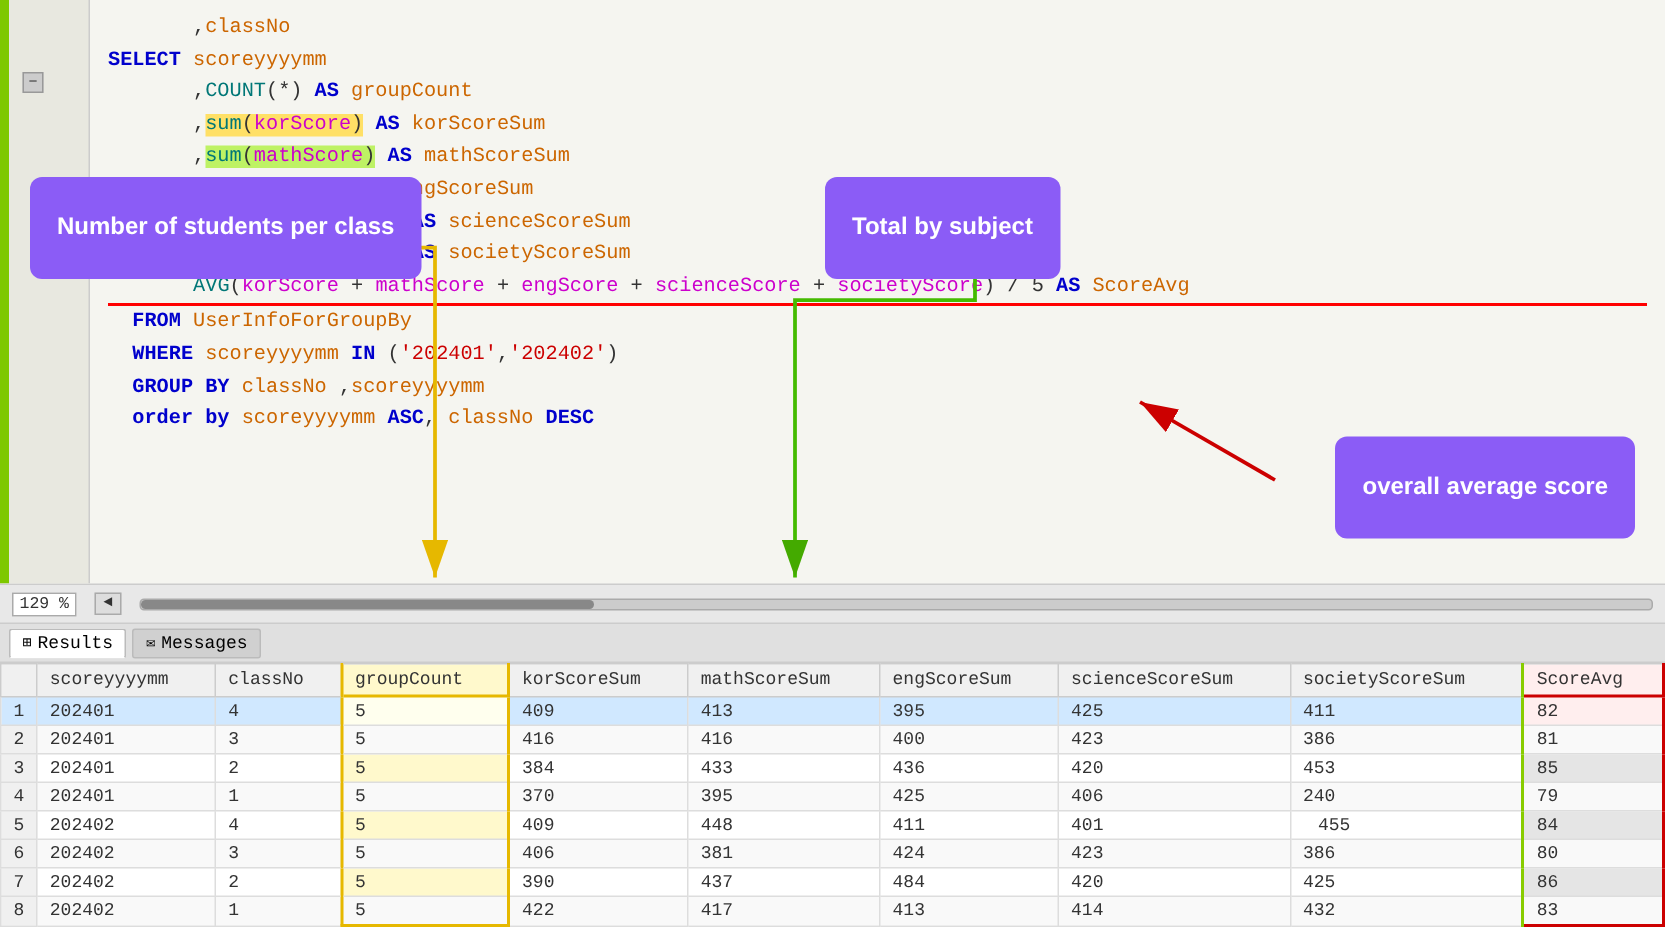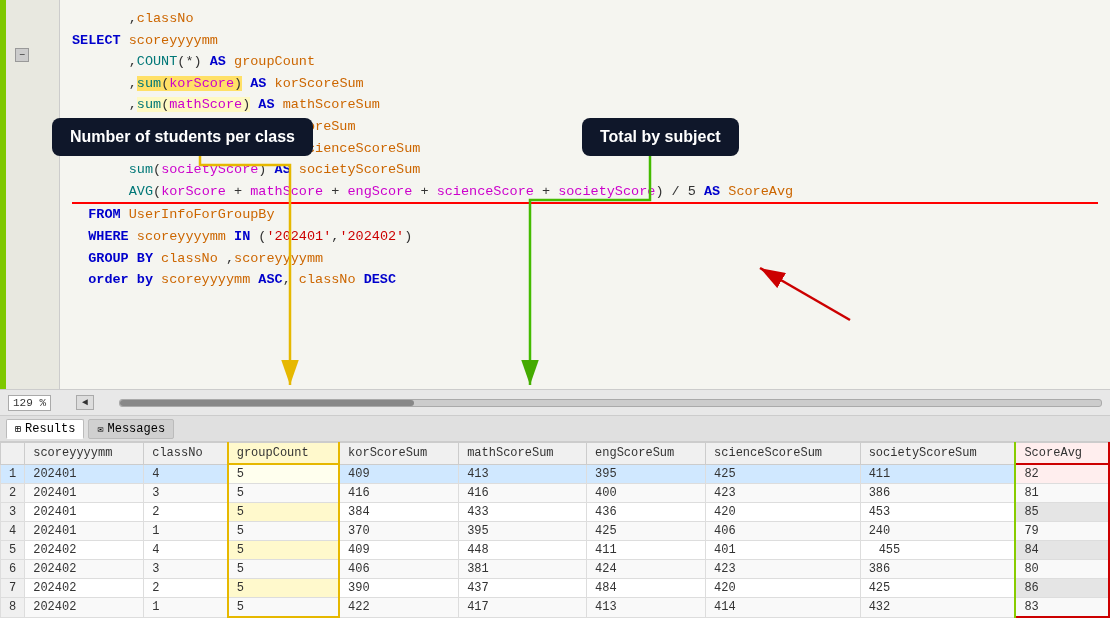--- a/index.html
+++ b/index.html
@@ -67,33 +67,33 @@
       font-size: 13.5px;
     }
 
     .kw-blue { color: #0000cc; font-weight: bold; }
     .kw-magenta { color: #cc00cc; }
     .kw-orange { color: #cc6600; }
     .kw-teal { color: #007777; }
     .str-red { color: #cc0000; }
     .normal { color: #333; }
     .highlight-yellow { background: #ffe066; }
-    .highlight-green { background: #fef9c3; }
+    .highlight-green { background: #bef264; }
 
     
     .bottom-bar {
       background: #e8e8e8;
       height: 26px;
       display: flex;
       align-items: center;
       padding: 0 8px;
       border-bottom: 1px solid #ccc;
       font-size: 12px;
       color: #333;
-      gap: 25px;
+      gap: 12px;
     }
 
     .zoom-display {
       background: #fff;
       border: 1px solid #aaa;
       padding: 1px 4px;
       font-size: 11px;
     }
 
     .scroll-left-btn {
@@ -185,30 +185,29 @@
 
     td.groupcount-cell { background: #fff9cc; }
     td.scoreavg-cell { background: #e5e5e5; }
 
     th.groupcount-h { background: #fff9cc; border-left: 2px solid #e6c200; border-right: 2px solid #e6c200; }
     th.scoreavg-h { background: #ffeeee; border-left: 2px solid #dd0000; border-right: 2px solid #dd0000; }
 
     
     .tooltip-box {
       position: absolute;
-      background: #0f172a;
+      background: #8b5cf6;
       color: #fff;
       font-family: Arial, sans-serif;
       font-size: 16px;
       font-weight: bold;
-      padding: 10px 18px;
+      padding: 25px 18px;
       border-radius: 8px;
       white-space: nowrap;
       z-index: 10;
-      margin-left: 32px;
     }
 
     
     .arrows-overlay {
       position: absolute;
       top: 0;
       left: 0;
       width: 100%;
       height: 390px;
       pointer-events: none;
@@ -298,20 +297,23 @@
     </div>
 
     <div class="tooltip-box" style="left: 20px; top: 118px;">
       <span>Number of students per class</span>
     </div>
 
     <div class="tooltip-box" style="left: 550px; top: 118px;">
       <span>Total by subject</span>
     </div>
 
+    <div class="tooltip-box" style="right: 20px; bottom: 30px;">
+      <span>overall average score</span>
+    </div>
 
     <svg class="arrows-overlay" xmlns="http://www.w3.org/2000/svg">
 
       <defs>
         <marker id="arrowhead-yellow" markerWidth="10" markerHeight="7" refX="10" refY="3.5" orient="auto">
           <polygon points="0 0, 10 3.5, 0 7" fill="#e6b800"></polygon>
         </marker>
         <marker id="arrowhead-green" markerWidth="10" markerHeight="7" refX="10" refY="3.5" orient="auto">
           <polygon points="0 0, 10 3.5, 0 7" fill="#44aa00"></polygon>
         </marker>

